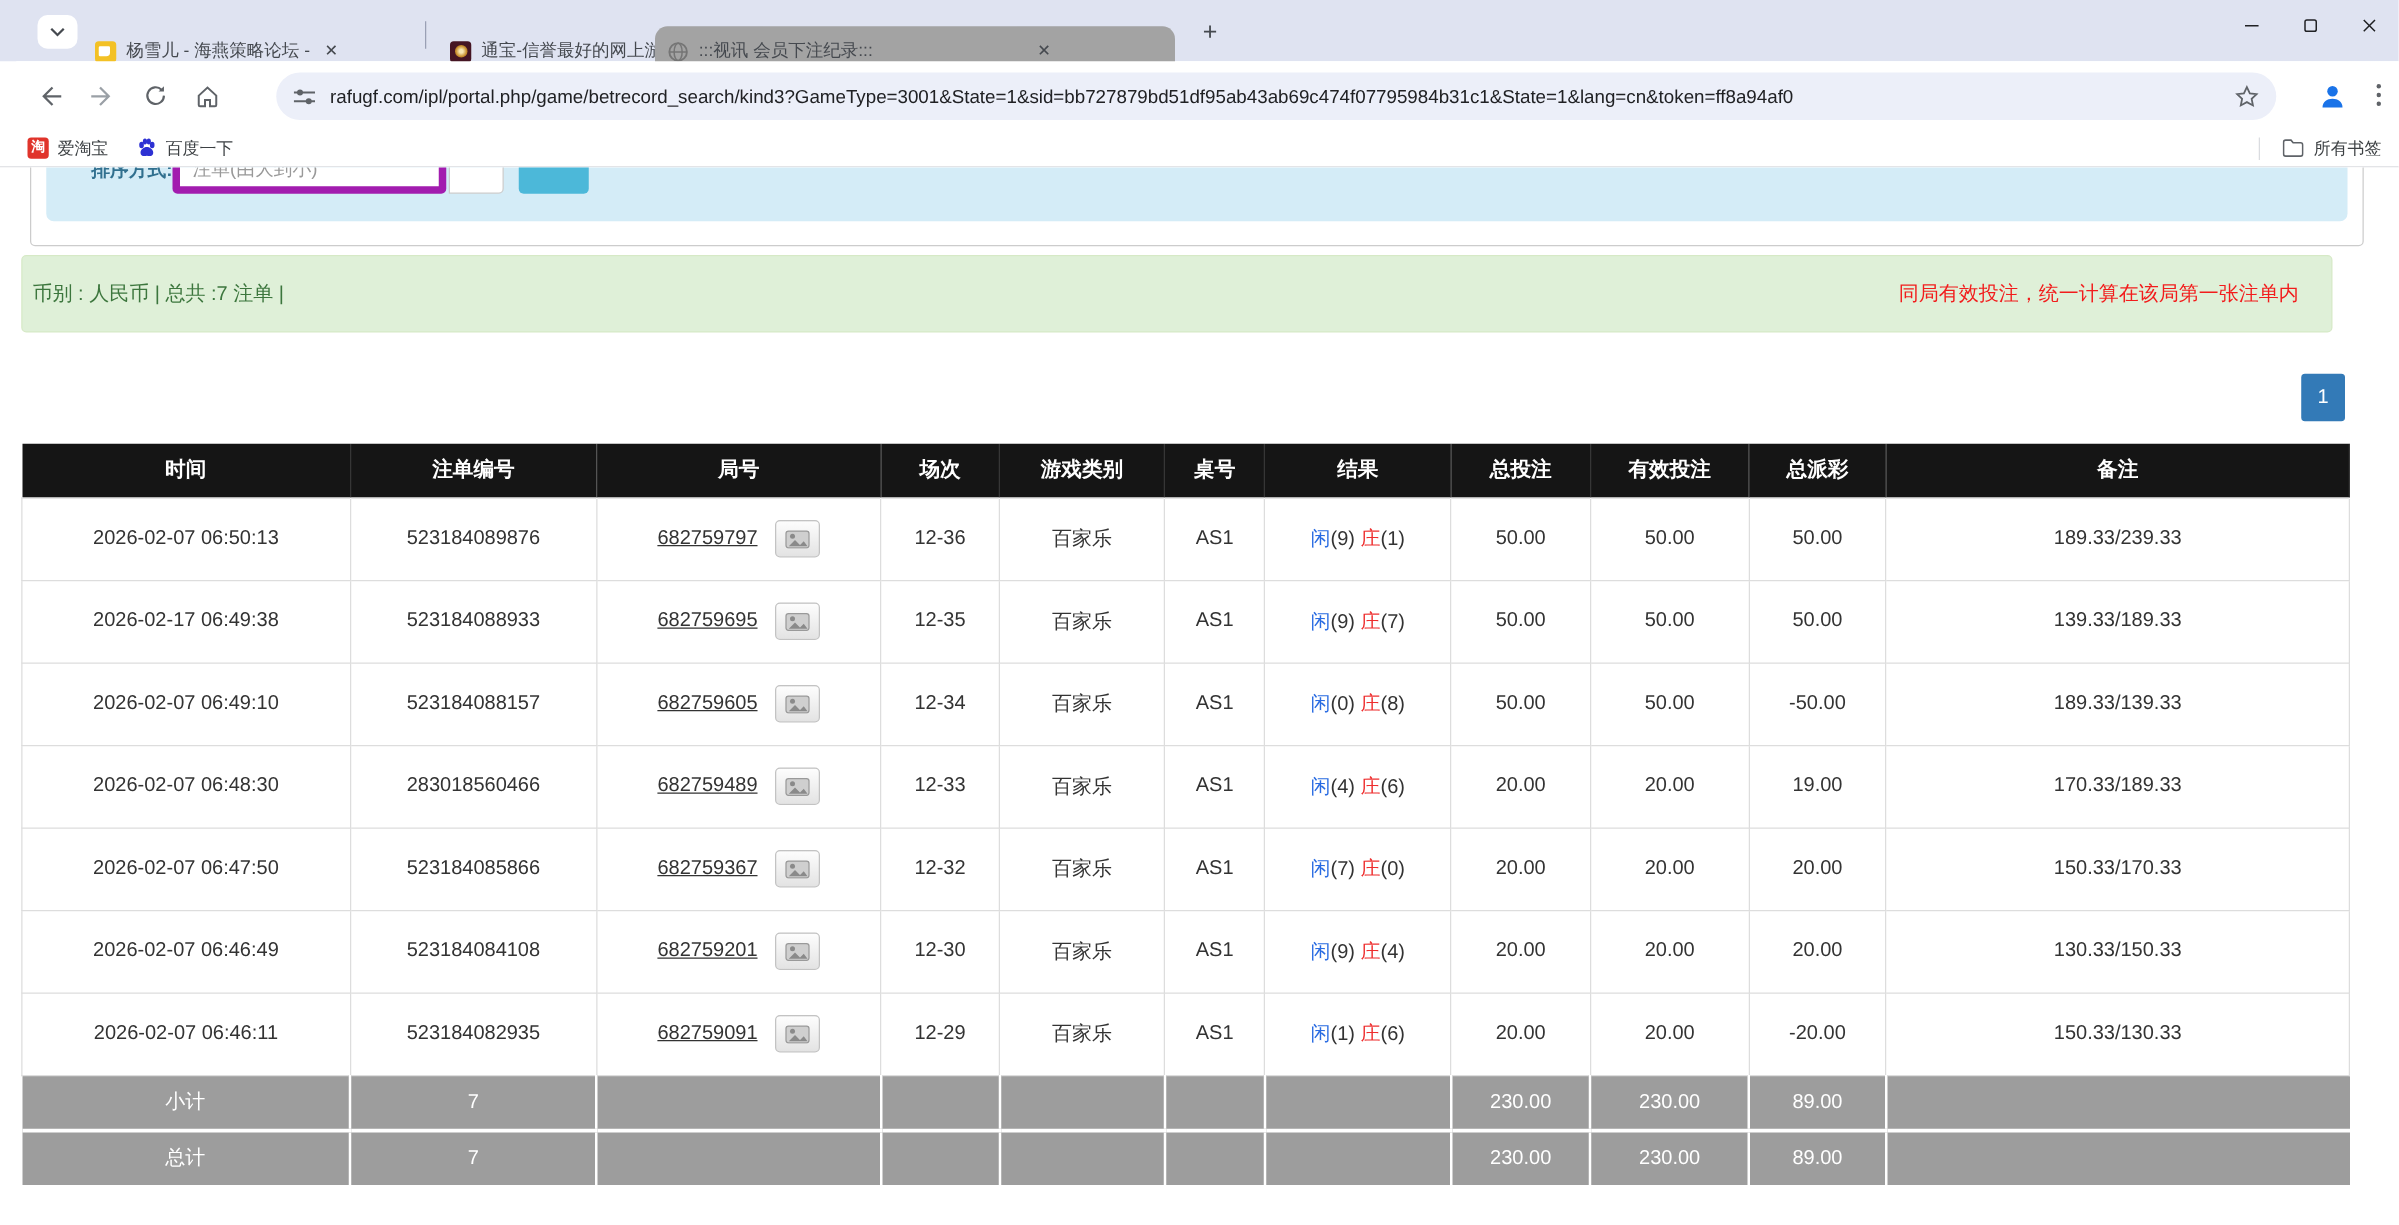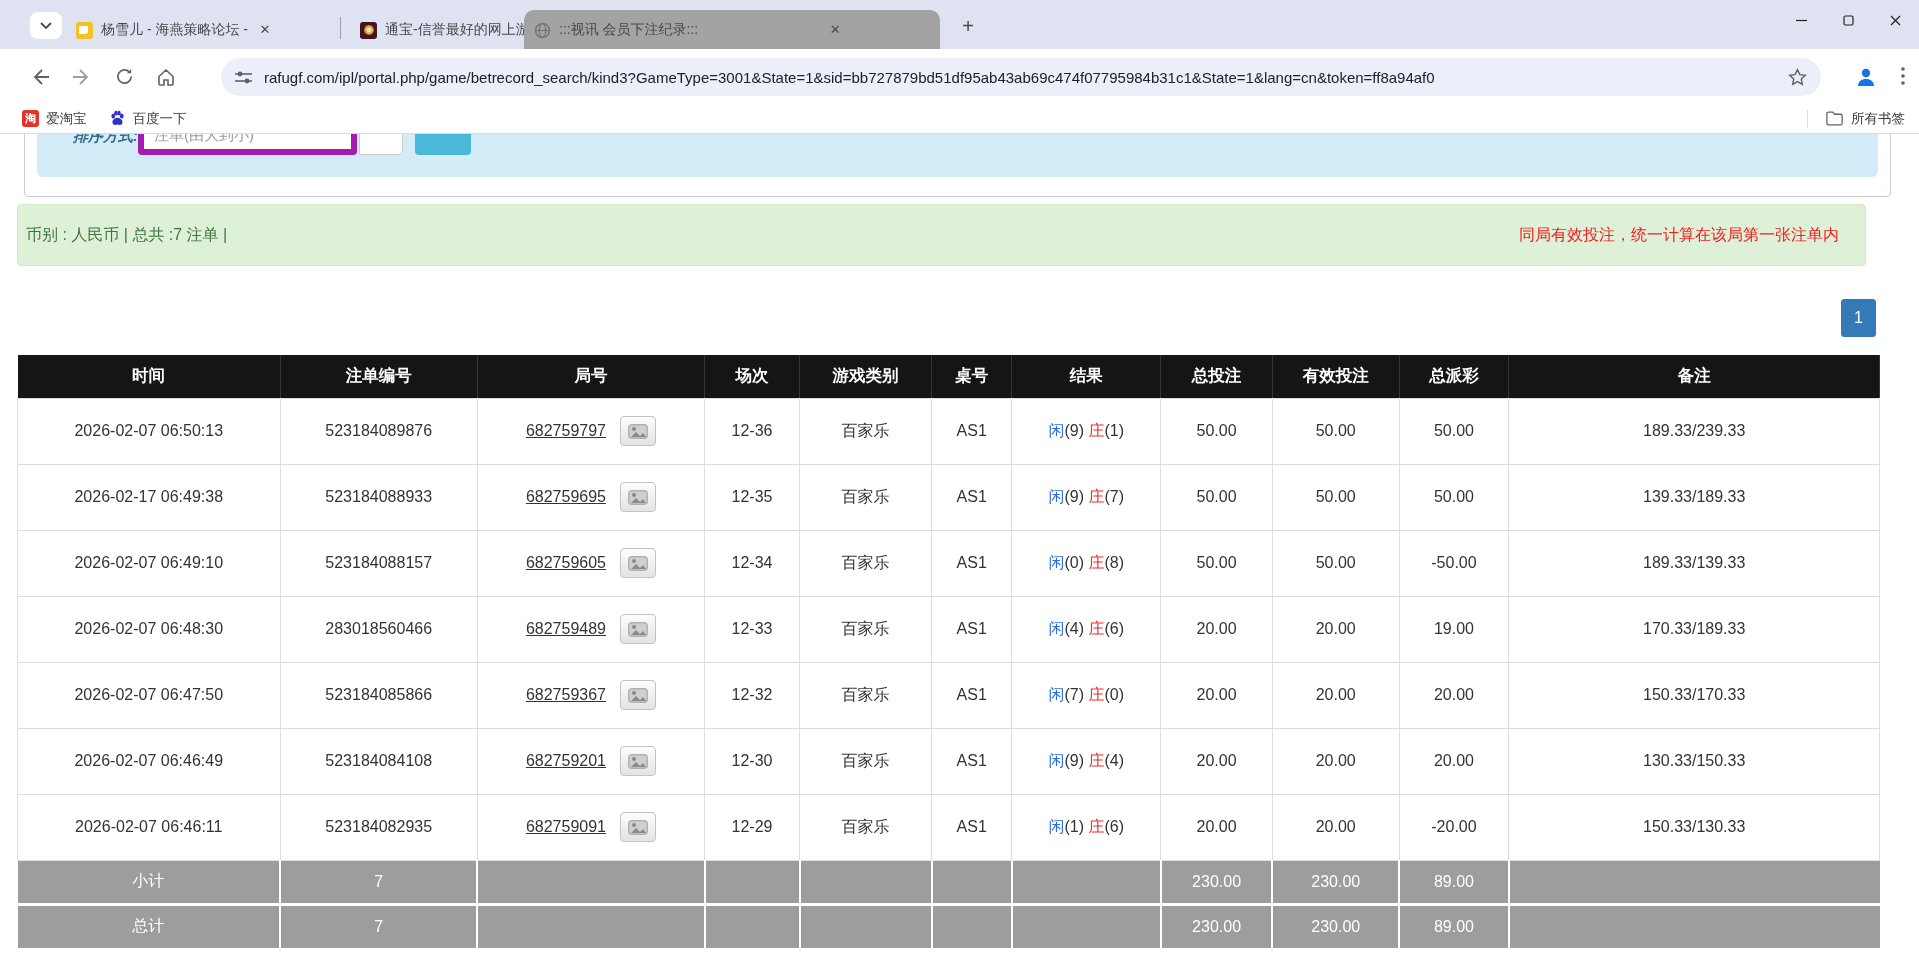--- a/index.html
+++ b/index.html
@@ -4,21 +4,21 @@
 <style>
   * { margin:0; padding:0; box-sizing:border-box; }
   html,body { width:1919px; height:980px; overflow:hidden; background:#fff;
     font-family:"Liberation Sans","DejaVu Sans",sans-serif; }
 
   
   .tabstrip { position:relative; width:100%; height:49px; background:#dfe3f1; }
   .tab-search-btn { position:absolute; left:30px; top:12px; width:32px; height:27px;
     background:#fff; border:none; border-radius:8px; display:flex; align-items:center;
     justify-content:center; cursor:pointer; }
-  .tab { position:absolute; top:10px; height:40px; display:flex; align-items:center;
+  .tab { position:absolute; top:21px; height:40px; display:flex; align-items:center;
     padding:0 10px; font-size:14px; color:#45494f; }
   .tab.active { background:#a3a3a3; border-radius:10px 10px 0 0; }
   .tab .title { overflow:hidden; white-space:nowrap; max-width:190px; margin:0 8px; }
   .tab.active .title { max-width:280px; }
   .tab-close { width:18px; height:18px; border:none; background:transparent; color:#45494f;
     font-size:13px; line-height:18px; text-align:center; border-radius:50%; cursor:pointer; }
   .tab-divider { position:absolute; left:340px; top:17px; width:1px; height:22px; background:#9aa0b5; }
   .favicon { width:17px; height:17px; flex:0 0 17px; border-radius:3px; position:relative; }
   .fav-yellow { background:#f3c125; }
   .fav-yellow::after { content:""; position:absolute; left:3px; top:4px; width:9px; height:8px;
@@ -53,21 +53,21 @@
   .bm-right { position:absolute; right:14px; display:flex; align-items:center; gap:8px; }
   .bm-sep { width:1px; height:18px; background:#dadce0; margin-right:10px; }
 
   
   .content { position:relative; width:100%; height:846px; background:#fff; overflow:hidden; }
 
   .filter-container { position:absolute; left:24px; right:28px; top:-34px; height:97px;
     border:1px solid #ccc; border-radius:4px; background:#fff; }
   .filter-panel { position:absolute; left:12px; right:12px; top:13px; height:63px;
     background:#d4ecf7; border-radius:6px; }
-  .filter-label { position:absolute; left:36px; top:13px; font-size:15px; font-weight:bold; color:#31708f;font-style:italic; }
+  .filter-label { position:absolute; left:36px; top:13px; font-size:15px; font-weight:bold; color:#31708f; }
   .filter-input { position:absolute; left:101px; top:1px; width:219px; height:40px; background:#fff;
     border:6px solid #a21caf; border-radius:4px; font-size:15px; color:#999; padding:0 10px;
     display:flex; align-items:center; }
   .filter-mini { position:absolute; left:322px; top:1px; width:44px; height:40px; background:#fff;
     border:1px solid #ccc; border-radius:0 4px 4px 0; }
   .filter-search-btn { position:absolute; left:378px; top:5px; width:56px; height:36px;
     background:#4cb8d9; border:none; border-radius:4px; cursor:pointer; }
 
   .info-bar { position:absolute; left:17px; right:53px; top:70px; height:62px; background:#dff0d8;
     border:1px solid #d6e9c6; border-radius:4px; display:flex; align-items:center;

